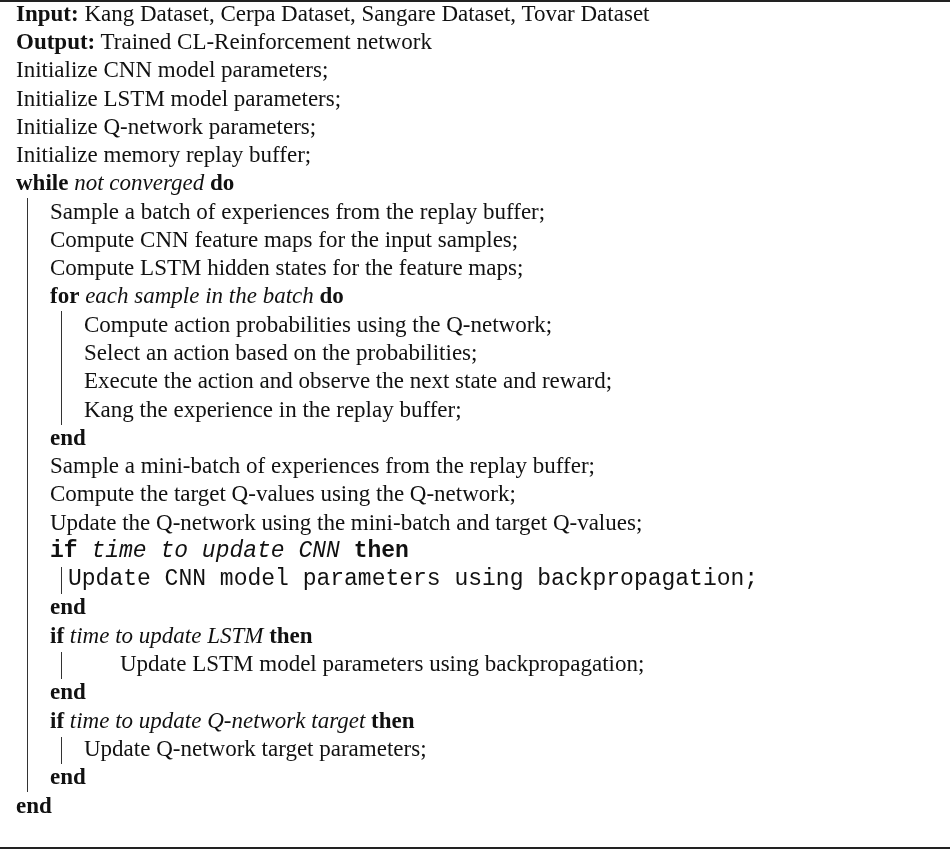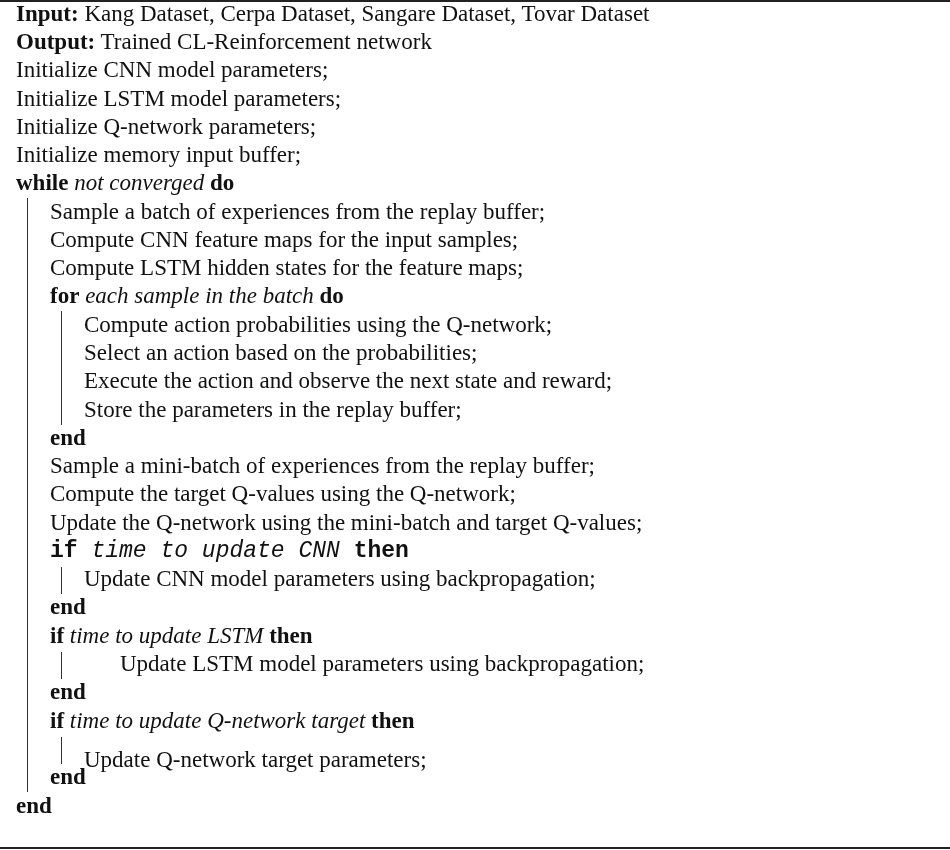--- a/index.html
+++ b/index.html
@@ -22,21 +22,21 @@
   <span>Kang Dataset, Cerpa Dataset, Sangare Dataset, Tovar Dataset</span>
 </div>
 <div class="line" style="left:16px; top:28px;">
   <span class="kw">Output:</span>
   <span>Trained CL-Reinforcement network</span>
 </div>
 
 <div class="line" style="left:16px; top:56px;">Initialize CNN model parameters;</div>
 <div class="line" style="left:16px; top:85px;">Initialize LSTM model parameters;</div>
 <div class="line" style="left:16px; top:113px;text-align:center;">Initialize Q-network parameters;</div>
-<div class="line" style="left:16px; top:141px;">Initialize memory input buffer;</div>
+<div class="line" style="left:16px; top:141px;">Initialize memory replay buffer;</div>
 
 <div class="line" style="left:16px; top:169px;">
   <span class="kw">while</span>
   <span class="it">not converged</span>
   <span class="kw">do</span>
 </div>
 
 <div class="vbar" style="left:27px; top:198px; height:594px;"></div>
 
 <div class="line" style="left:50px; top:198px;">Sample a batch of experiences from the replay buffer;</div>
@@ -47,53 +47,53 @@
   <span class="kw">for</span>
   <span class="it">each sample in the batch</span>
   <span class="kw">do</span>
 </div>
 
 <div class="vbar" style="left:61px; top:311px; height:114px;"></div>
 
 <div class="line" style="left:84px; top:311px;">Compute action probabilities using the Q-network;</div>
 <div class="line" style="left:84px; top:339px;">Select an action based on the probabilities;</div>
 <div class="line" style="left:84px; top:367px;">Execute the action and observe the next state and reward;</div>
-<div class="line" style="left:84px; top:396px;">Store the parameters in the replay buffer;</div>
+<div class="line" style="left:84px; top:396px;">Kang the experience in the replay buffer;</div>
 
 <div class="line kw" style="left:50px; top:424px;">end</div>
 
 <div class="line" style="left:50px; top:452px;">Sample a mini-batch of experiences from the replay buffer;</div>
 <div class="line" style="left:50px; top:480px;text-align:right;">Compute the target Q-values using the Q-network;</div>
 <div class="line" style="left:50px; top:509px;">Update the Q-network using the mini-batch and target Q-values;</div>
 
 <div class="line" style="left:50px; top:537px;font-family:Liberation Mono, monospace;">
   <span class="kw">if</span>
   <span class="it">time to update CNN</span>
   <span class="kw">then</span>
 </div>
 <div class="vbar" style="left:61px; top:567px; height:27px;"></div>
-<div class="line" style="left:84px; top:565px;">Update CNN model parameters using backpropagation;</div>
+<div class="line" style="left:68px; top:565px;font-family:Liberation Mono, monospace;">Update CNN model parameters using backpropagation;</div>
 <div class="line kw" style="left:50px; top:593px;">end</div>
 
 <div class="line" style="left:50px; top:622px;">
   <span class="kw">if</span>
   <span class="it">time to update LSTM</span>
   <span class="kw">then</span>
 </div>
 <div class="vbar" style="left:61px; top:652px; height:27px;"></div>
 <div class="line" style="left:84px; top:650px;margin-left:36px;">Update LSTM model parameters using backpropagation;</div>
 <div class="line kw" style="left:50px; top:678px;">end</div>
 
 <div class="line" style="left:50px; top:707px;">
   <span class="kw">if</span>
   <span class="it">time to update Q-network target</span>
   <span class="kw">then</span>
 </div>
 <div class="vbar" style="left:61px; top:737px; height:27px;"></div>
-<div class="line" style="left:84px; top:735px;margin-top:11px;">Update Q-network target parameters;</div>
+<div class="line" style="left:84px; top:735px;">Update Q-network target parameters;</div>
 <div class="line kw" style="left:50px; top:763px;">end</div>
 
 <div class="line kw" style="left:16px; top:792px;">end</div>
 
 <div class="line" style="left:16px; top:856px;">
   <span class="kw">return</span>
   <span>Trained CL-Reinforcement network</span>
 </div>
 
 <div class="rule-bottom"></div>

